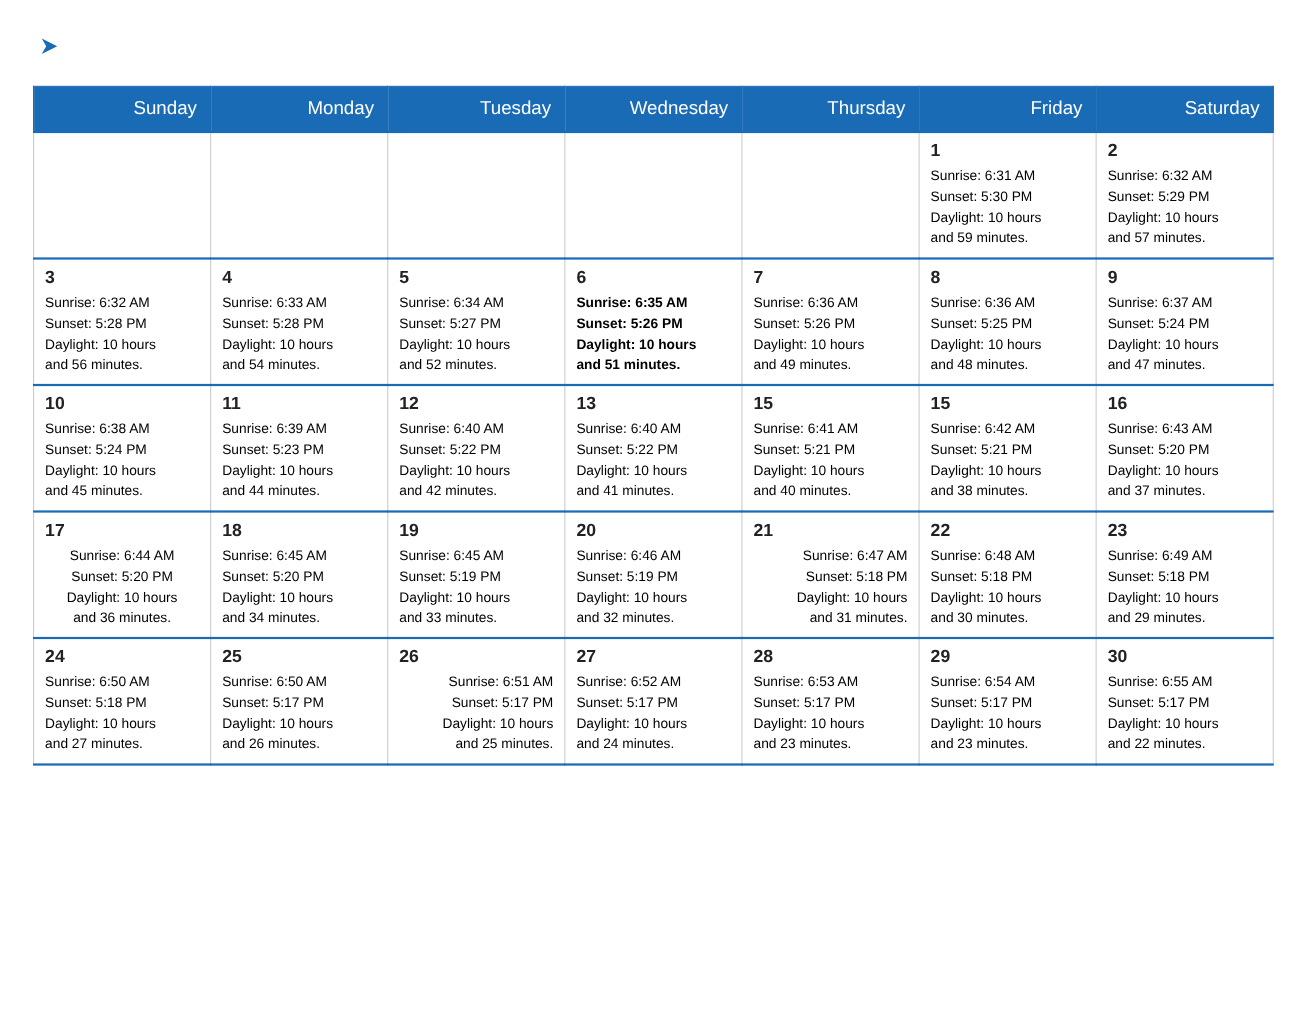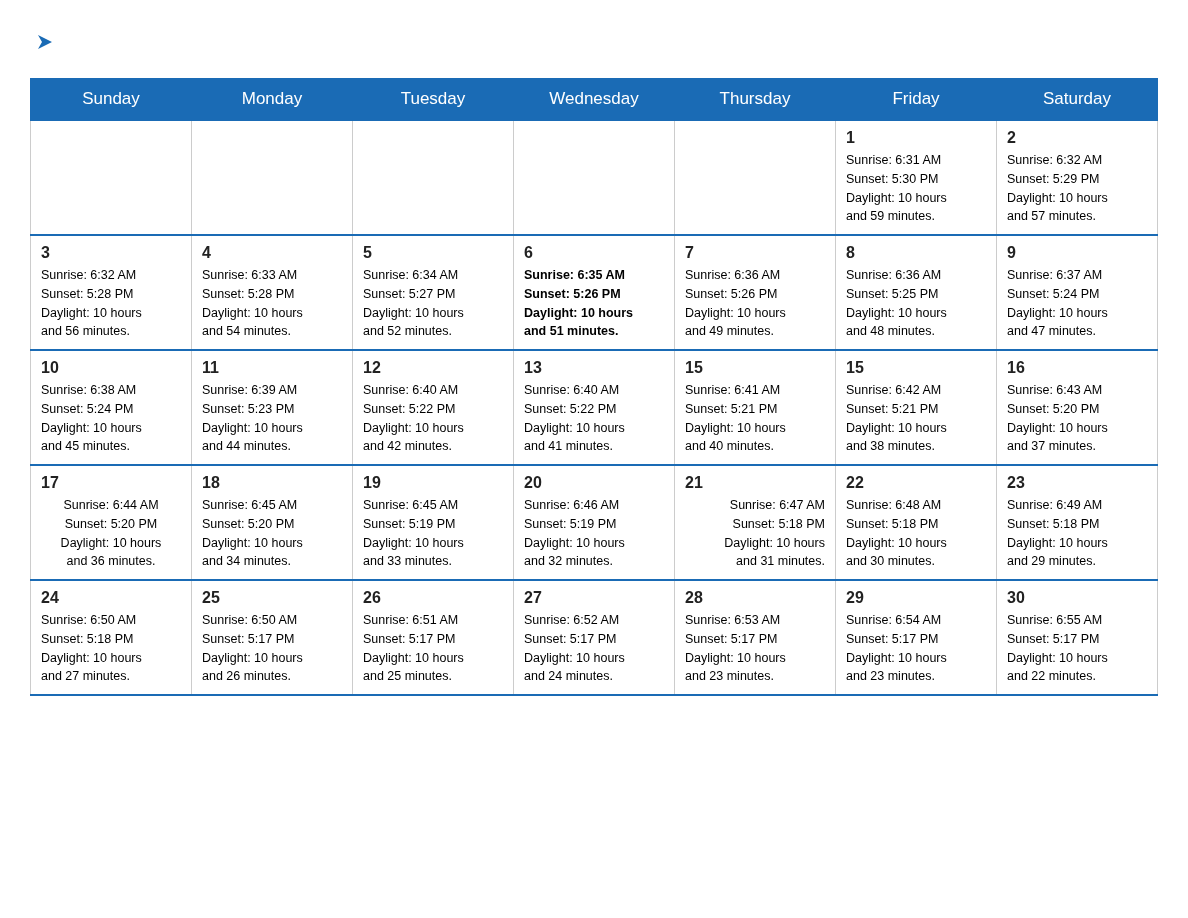--- a/index.html
+++ b/index.html
@@ -39,21 +39,21 @@
     .calendar {
       width: 100%;
       border-collapse: collapse;
     }
     .calendar th {
       background: #1a6bb5;
       color: #fff;
       font-size: 17px;
       font-weight: normal;
       padding: 10px 12px;
-      text-align: center;
+      text-align: right;
       border: 1px solid #1a6bb5;
     }
     .calendar td {
       vertical-align: top;
       padding: 8px 10px;
       border: 1px solid #ccc;
       width: calc(100% / 7);
       min-height: 110px;
       font-size: 13px;
       color: #333;
@@ -329,21 +329,21 @@
         </td>
         <td>
           <span class="day-number">25</span>
           <div class="day-info" style="white-space: pre-line;">Sunrise: 6:50 AM
 Sunset: 5:17 PM
 Daylight: 10 hours
 and 26 minutes.</div>
         </td>
         <td>
           <span class="day-number">26</span>
-          <div class="day-info" style="white-space: pre-line;">Sunrise: 6:51 AM
+          <div class="day-info" style="white-space: pre-line; text-align: right;">Sunrise: 6:51 AM
 Sunset: 5:17 PM
 Daylight: 10 hours
 and 25 minutes.</div>
         </td>
         <td>
           <span class="day-number">27</span>
           <div class="day-info" style="white-space: pre-line;">Sunrise: 6:52 AM
 Sunset: 5:17 PM
 Daylight: 10 hours
 and 24 minutes.</div>

